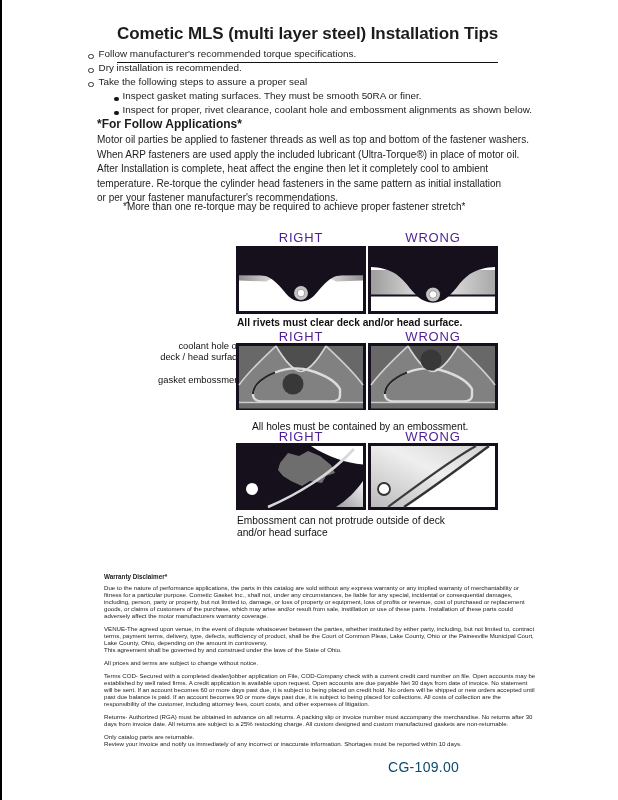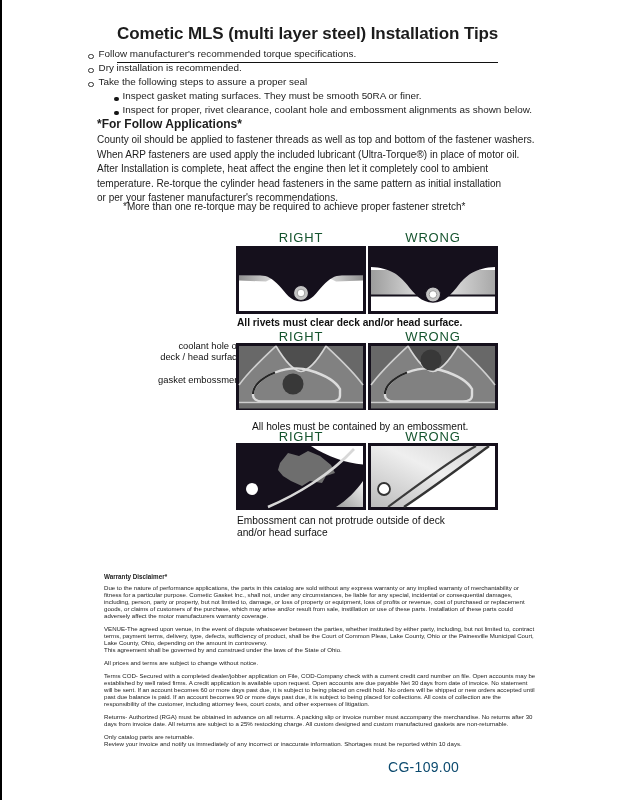--- a/index.html
+++ b/index.html
@@ -10,21 +10,21 @@
   .title{left:97px;top:24px;font-size:17px;font-weight:700;letter-spacing:-0.1px;
          border-bottom:1.7px solid #111;padding-bottom:18px;white-space:nowrap;margin-left:20px;}
   .bullets{left:88px;top:45px;font-size:9.9px;}
   .brow{display:flex;align-items:flex-end;height:14.1px;white-space:nowrap;}
   .obullet{width:3.5px;height:3.5px;border:1.1px solid #333;border-radius:50%;margin-right:5px;flex:none;}
   .srow{padding-left:26px;}
   .fbullet{width:4.5px;height:4.5px;background:#151515;border-radius:50%;margin-right:4px;flex:none;}
   .diesel-heading{left:97px;top:117px;font-size:12px;font-weight:700;}
   .dp{left:97px;font-size:10px;line-height:14.7px;white-space:nowrap;}
   #dp1{top:133px;} #dp2{top:162px;} #dnote{top:200px;margin-left:26px;}
-  .dlabel{width:130px;text-align:center;font-size:13px;letter-spacing:0.8px;color:#14532d;white-space:nowrap;}
+  .dlabel{width:130px;text-align:center;font-size:13px;letter-spacing:0.8px;color:#4c1d95;white-space:nowrap;}
   .dbox{width:130px;height:68px;}
   .dbox svg{display:block;}
   .cap{font-size:10.2px;color:#111;white-space:nowrap;}
   #cap1{left:237px;top:317px;font-weight:bold;}
   #cap2{left:252px;top:421px;}
   #cap3{left:237px;top:515px;line-height:11.6px;}
   .sidelabels{left:100px;top:340px;width:142px;text-align:right;font-size:9.4px;line-height:11.4px;color:#111;}
   .sidelabel2{left:100px;top:374px;width:142px;text-align:right;font-size:9.4px;color:#111;}
   .warranty{left:104px;top:573px;width:432px;font-size:6.1px;line-height:7px;color:#222;}
   .wh{font-weight:700;font-size:6.3px;margin-bottom:4px;}
@@ -58,21 +58,21 @@
   </div>
   <div class="brow srow">
     <span class="fbullet"></span>
     <span>Inspect for proper, rivet clearance, coolant hole and embossment alignments as shown below.</span>
   </div>
 </div>
 
 <div class="abs diesel-heading">*For Follow Applications*</div>
 
 <div class="abs dp" id="dp1">
-  <div>County oil should be applied to fastener threads as well as top and bottom of the fastener washers.</div>
+  <div>Motor oil parties be applied to fastener threads as well as top and bottom of the fastener washers.</div>
   <div>When ARP fasteners are used apply the included lubricant (Ultra-Torque®) in place of motor oil.</div>
 </div>
 <div class="abs dp" id="dp2">
   <div>After Installation is complete, heat affect the engine then let it completely cool to ambient</div>
   <div>temperature. Re-torque the cylinder head fasteners in the same pattern as initial installation</div>
   <div>or per your fastener manufacturer's recommendations.</div>
 </div>
 <div class="abs dp" id="dnote">*More than one re-torque may be required to achieve proper fastener stretch*</div>
 
 <div class="abs dlabel" style="left:236px;top:230px;">RIGHT</div>

